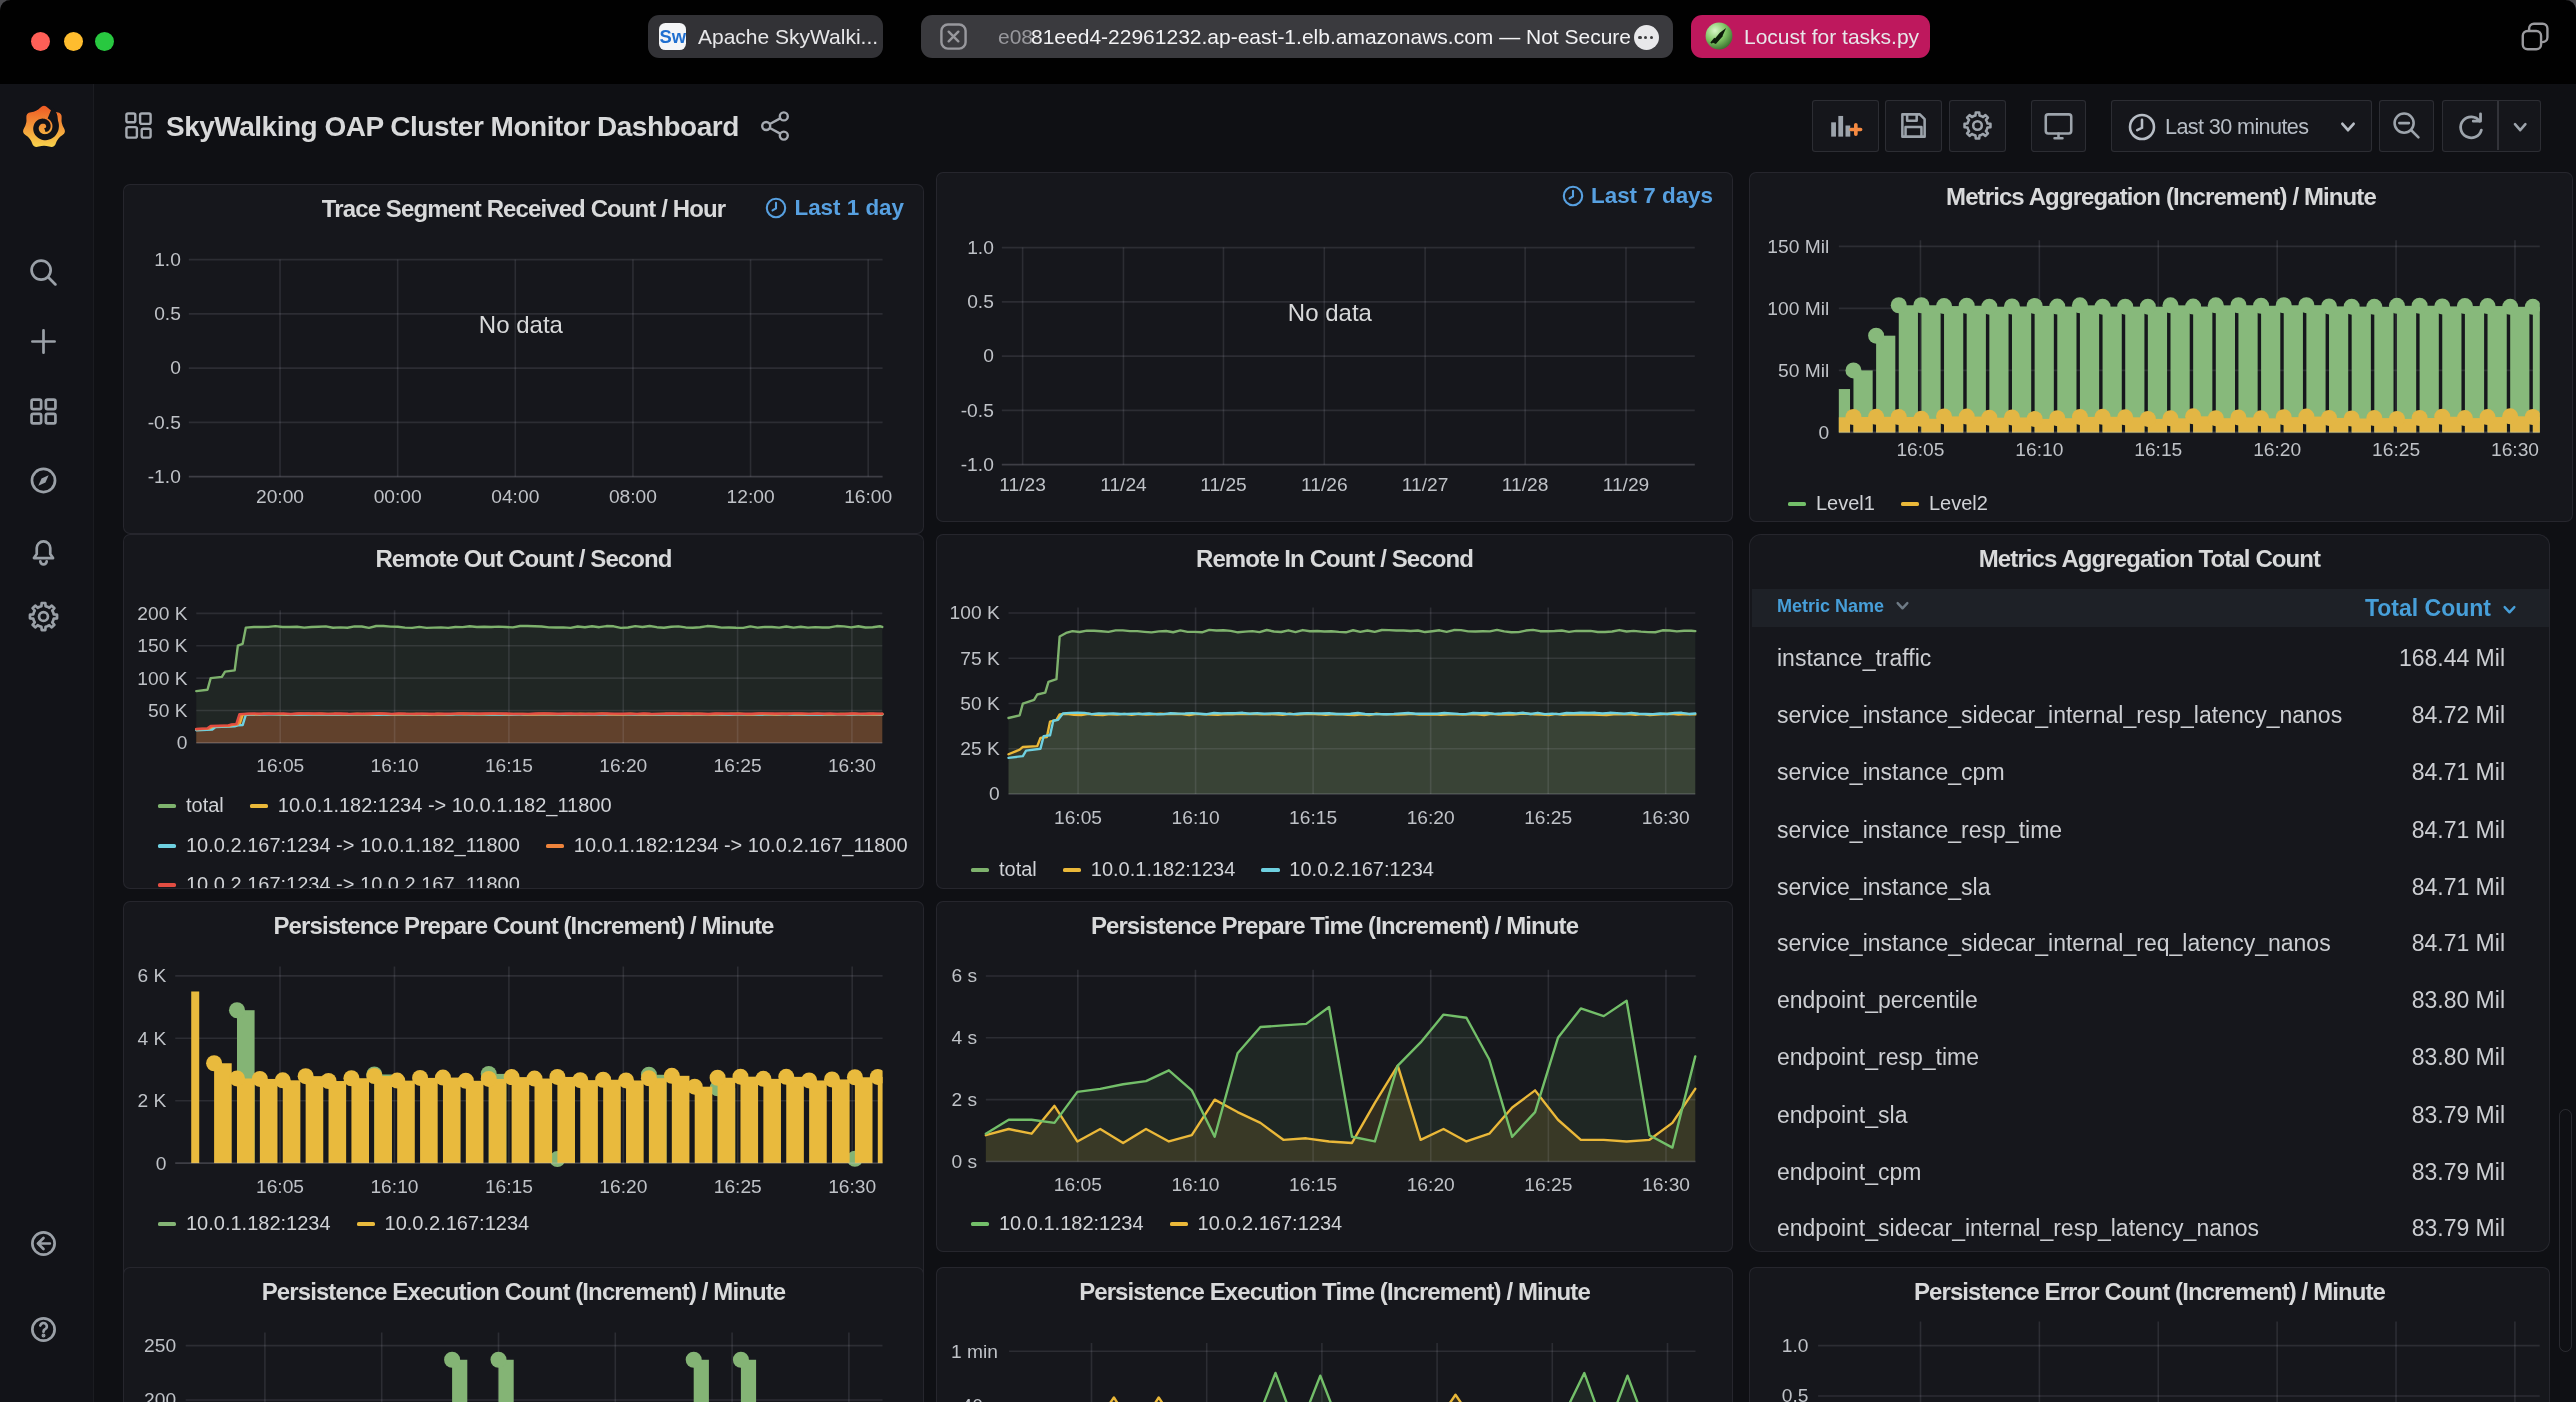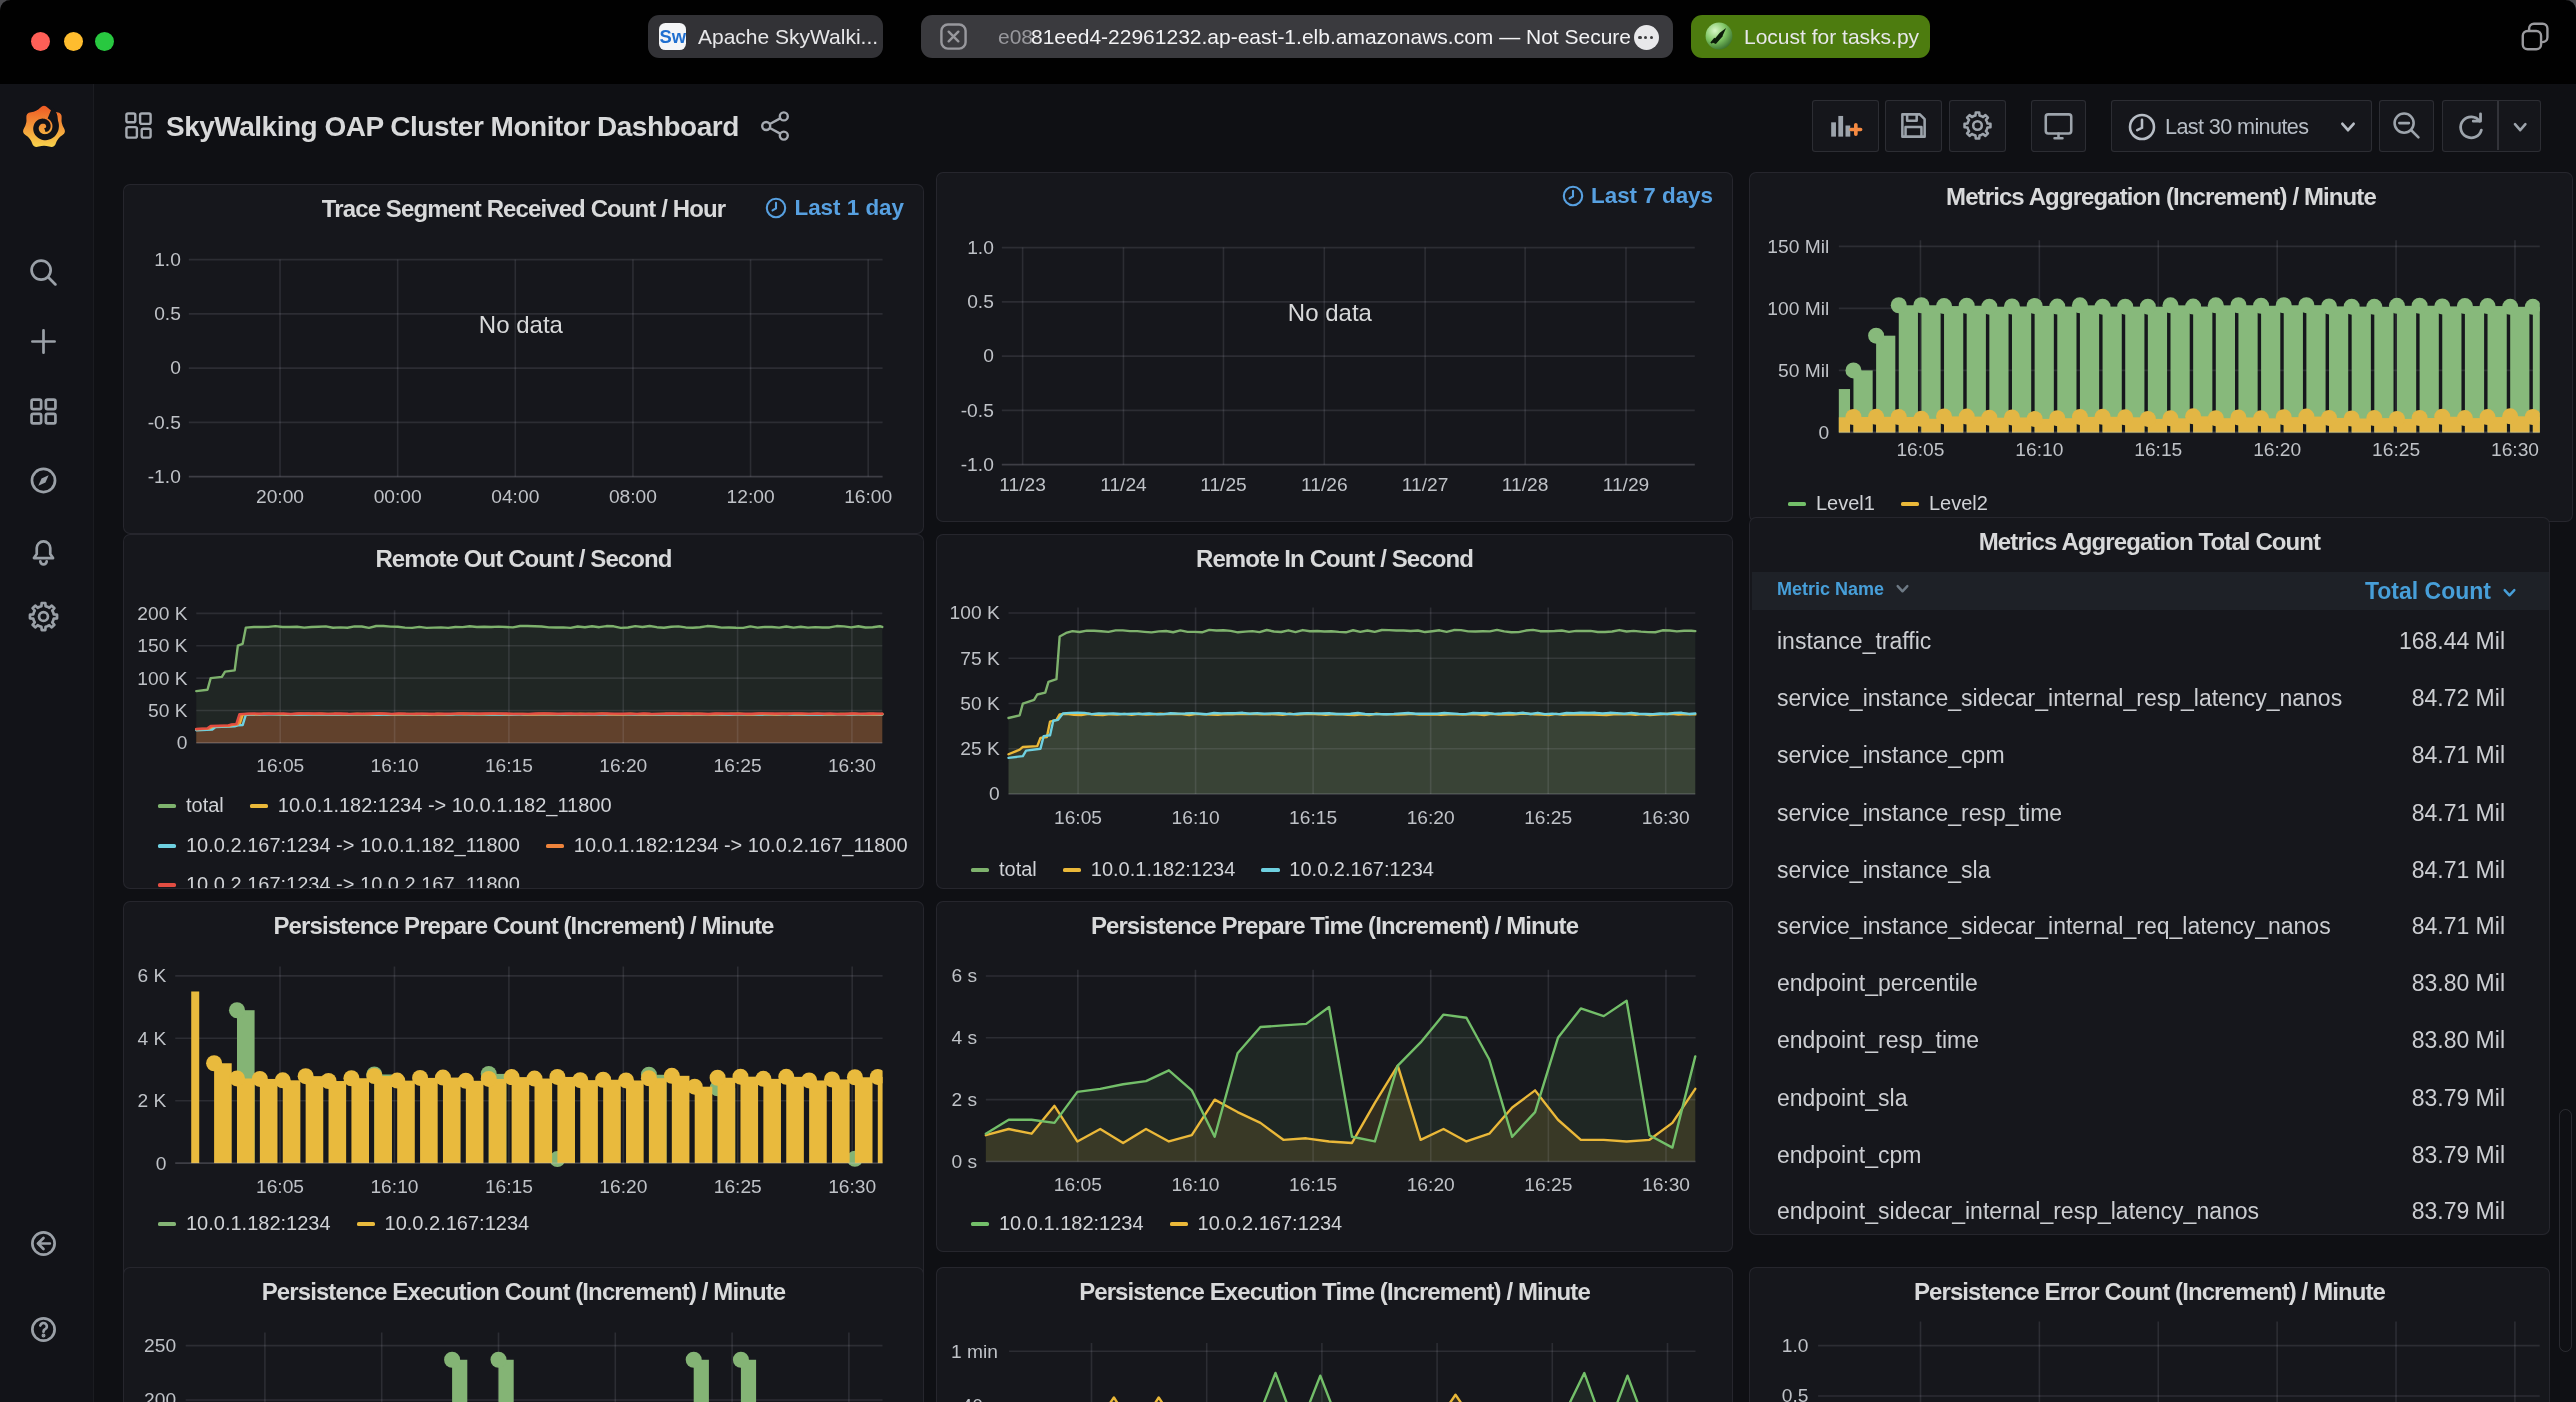--- a/index.html
+++ b/index.html
@@ -32,21 +32,21 @@
           <path d="M12 12 L24 24 M24 12 L12 24" stroke="#98989d" stroke-width="3" stroke-linecap="round"></path>
         </svg>
         <span style="position:absolute;left:77px;color:#98989d">e08</span>
         <span style="position:absolute;left:110px;color:#f2f2f4">81eed4-22961232.ap-east-1.elb.amazonaws.com — Not Secure</span>
         <div style="position:absolute;right:14.4px;top:9.6px;width:25px;height:25px;border-radius:50%;background:#e8e8ea;">
           <div style="position:absolute;left:4.8px;top:11.2px;width:3.2px;height:3.2px;border-radius:50%;background:#3a3a3c"></div>
           <div style="position:absolute;left:10.4px;top:11.2px;width:3.2px;height:3.2px;border-radius:50%;background:#3a3a3c"></div>
           <div style="position:absolute;left:16px;top:11.2px;width:3.2px;height:3.2px;border-radius:50%;background:#3a3a3c"></div>
         </div>
       </div>
-      <div class="tab" style="left:1691px;width:239px;background:#4d7c0f;">
+      <div class="tab" style="left:1691px;width:239px;background:#be185d;">
         <svg width="30" height="30" style="position:absolute;left:13px;top:6.4px" viewBox="0 0 38 38">
           <defs>
             <radialGradient id="loc" cx="0.35" cy="0.3" r="0.9">
               <stop offset="0" stop-color="#d8f7c8"></stop>
               <stop offset="0.45" stop-color="#7dc462"></stop>
               <stop offset="1" stop-color="#1d4d1a"></stop>
             </radialGradient>
           </defs>
           <circle cx="19" cy="19" r="17" fill="url(#loc)"></circle>
           <path d="M10 27 L20 15 L24 19 L15 29 Z M20 15 L28 9 L23 20 Z" fill="#0c1c0a"></path>
@@ -463,21 +463,21 @@
           <line x1="764.0" y1="90.8" x2="764.0" y2="324.0" stroke="rgba(204,204,220,0.12)" stroke-width="2"></line>
           <text x="764.0" y="361.0" font-size="24" fill="#bfc2c7" text-anchor="middle" font-weight="400" font-family="Liberation Sans, sans-serif">16:25</text>
           <line x1="911.0" y1="90.8" x2="911.0" y2="324.0" stroke="rgba(204,204,220,0.12)" stroke-width="2"></line>
           <text x="911.0" y="361.0" font-size="24" fill="#bfc2c7" text-anchor="middle" font-weight="400" font-family="Liberation Sans, sans-serif">16:30</text>
           <polyline points="89.0,274.2 103.0,268.5 107.0,265.1 125.0,264.0 129.0,253.8 137.0,252.7 141.0,233.4 149.0,231.2 153.0,224.4 162.0,223.6 171.0,225.0 180.0,225.2 189.0,223.5 198.0,225.0 207.0,225.1 216.0,224.1 225.0,224.7 234.0,223.7 243.0,224.9 252.0,223.6 261.0,224.7 270.0,224.2 279.0,223.6 288.0,224.0 297.0,223.6 306.0,224.0 315.0,225.2 324.0,223.7 333.0,224.2 342.0,224.7 351.0,224.9 360.0,223.8 369.0,224.2 378.0,223.6 387.0,223.9 396.0,223.5 405.0,224.3 414.0,224.0 423.0,224.2 432.0,224.8 441.0,223.6 450.0,224.7 459.0,223.9 468.0,223.6 477.0,224.1 486.0,225.0 495.0,223.8 504.0,224.1 513.0,225.0 522.0,225.2 531.0,224.3 540.0,225.2 549.0,223.6 558.0,224.4 567.0,224.4 576.0,224.5 585.0,224.1 594.0,223.6 603.0,224.7 612.0,224.6 621.0,224.2 630.0,224.8 639.0,224.2 648.0,224.3 657.0,224.5 666.0,224.1 675.0,224.3 684.0,225.1 693.0,223.5 702.0,224.6 711.0,224.5 720.0,224.6 729.0,223.6 738.0,223.6 747.0,224.4 756.0,224.6 765.0,225.1 774.0,223.7 783.0,225.0 792.0,224.3 801.0,224.7 810.0,224.7 819.0,224.6 828.0,224.9 837.0,225.2 846.0,224.3 855.0,223.8 864.0,224.1 873.0,224.9 882.0,224.0 891.0,225.2 900.0,224.5 909.0,223.8 918.0,223.6 927.0,224.5 936.0,223.8 945.0,224.4 948.0,224.4" stroke="#eab839" stroke-width="3" fill="none" stroke-linejoin="round" stroke-linecap="round"></polyline>
           <polyline points="89.0,278.7 107.0,276.5 111.0,269.7 129.0,267.4 133.0,251.6 141.0,250.4 145.0,232.3 151.0,231.2 157.0,223.3 166.0,222.5 175.0,222.4 184.0,222.5 193.0,224.0 202.0,223.1 211.0,223.4 220.0,223.2 229.0,223.9 238.0,223.8 247.0,223.4 256.0,223.8 265.0,223.3 274.0,224.1 283.0,224.0 292.0,222.9 301.0,223.4 310.0,223.2 319.0,222.8 328.0,223.5 337.0,224.1 346.0,222.7 355.0,223.1 364.0,223.0 373.0,223.0 382.0,222.4 391.0,223.5 400.0,222.8 409.0,223.5 418.0,223.1 427.0,223.0 436.0,223.6 445.0,224.0 454.0,223.3 463.0,222.9 472.0,223.1 481.0,223.3 490.0,223.0 499.0,223.8 508.0,223.8 517.0,223.6 526.0,222.7 535.0,223.8 544.0,224.0 553.0,224.0 562.0,224.1 571.0,223.7 580.0,223.1 589.0,222.7 598.0,223.6 607.0,223.5 616.0,223.6 625.0,223.6 634.0,222.7 643.0,223.2 652.0,223.7 661.0,224.0 670.0,222.7 679.0,222.9 688.0,222.7 697.0,223.7 706.0,223.2 715.0,222.5 724.0,223.1 733.0,222.4 742.0,223.9 751.0,222.4 760.0,224.1 769.0,223.4 778.0,224.1 787.0,222.7 796.0,222.9 805.0,222.4 814.0,222.7 823.0,222.4 832.0,223.2 841.0,222.4 850.0,222.8 859.0,223.5 868.0,222.4 877.0,223.5 886.0,223.8 895.0,224.0 904.0,223.3 913.0,223.8 922.0,222.5 931.0,222.4 940.0,223.8 948.0,223.3" stroke="#6ed0e0" stroke-width="3" fill="none" stroke-linejoin="round" stroke-linecap="round"></polyline>
           <polyline points="89.0,228.9 103.0,225.5 107.0,210.8 121.0,206.3 125.0,199.5 135.0,197.2 139.0,183.6 149.0,180.2 153.0,127.0 161.0,122.5 169.0,120.2 178.0,121.3 187.0,119.6 196.0,119.8 205.0,120.3 214.0,121.1 223.0,119.3 232.0,119.3 241.0,120.2 250.0,120.2 259.0,121.1 268.0,121.8 277.0,120.6 286.0,120.0 295.0,121.6 304.0,119.3 313.0,121.1 322.0,121.1 331.0,121.7 340.0,118.7 349.0,119.5 358.0,119.1 367.0,119.9 376.0,121.7 385.0,120.8 394.0,120.2 403.0,121.5 412.0,118.8 421.0,120.7 430.0,121.3 439.0,119.2 448.0,121.4 457.0,118.9 466.0,120.4 475.0,120.1 484.0,120.7 493.0,120.3 502.0,121.2 511.0,121.7 520.0,119.1 529.0,121.1 538.0,119.4 547.0,121.2 556.0,118.8 565.0,119.0 574.0,119.4 583.0,119.4 592.0,120.0 601.0,119.5 610.0,121.4 619.0,120.3 628.0,119.2 637.0,121.2 646.0,118.9 655.0,119.0 664.0,120.5 673.0,120.7 682.0,120.4 691.0,120.6 700.0,118.7 709.0,120.6 718.0,121.7 727.0,121.5 736.0,119.5 745.0,118.7 754.0,120.3 763.0,120.3 772.0,120.1 781.0,119.5 790.0,121.1 799.0,119.9 808.0,120.1 817.0,119.9 826.0,121.3 835.0,121.3 844.0,120.7 853.0,118.9 862.0,120.7 871.0,119.9 880.0,120.9 889.0,121.5 898.0,121.6 907.0,119.2 916.0,119.4 925.0,120.6 934.0,119.7 943.0,119.7 948.0,120.2" stroke="#7eb26d" stroke-width="3" fill="none" stroke-linejoin="round" stroke-linecap="round"></polyline>
         </svg>
         <div class="legend" style="left:34px;top:323px;"><span class="dash" style="background:#7eb26d"></span><span class="it">total</span><span class="dash" style="background:#eab839"></span><span class="it">10.0.1.182:1234</span><span class="dash" style="background:#6ed0e0"></span><span class="it">10.0.2.167:1234</span></div>
       </div>
-      <div class="panel" style="left:1749px;top:433px;width:801px;height:718px;">
+      <div class="panel" style="left:1749px;top:450px;width:801px;height:718px;border-radius:12px;">
         <div class="ptitle">Metrics Aggregation Total Count</div>
         <div style="position:absolute;left:1.6px;top:54px;width:798px;height:38px;background:#1e2127;"></div>
         <div style="position:absolute;left:27px;top:60px;font-size:18px;font-weight:700;color:#479fd9;">Metric Name<svg width="21" height="21" viewBox="0 0 26 26" fill="none" stroke="#6e7a85" stroke-width="3" stroke-linecap="round" stroke-linejoin="round" style="vertical-align:-4px;margin-left:8px">
             <path d="M7 10 L13 16.5 L19 10"></path>
           </svg></div>
         <div style="position:absolute;right:29px;top:60px;font-size:23px;font-weight:700;color:#479fd9;">Total Count<svg width="21" height="21" viewBox="0 0 26 26" fill="none" stroke="#479fd9" stroke-width="3" stroke-linecap="round" stroke-linejoin="round" style="vertical-align:-4px;margin-left:8px">
             <path d="M7 10 L13 16.5 L19 10"></path>
           </svg></div>
         <div style="position:absolute;left:27px;top:110px;font-size:23px;color:#ccced2;">instance_traffic</div>
         <div style="position:absolute;right:44px;top:110px;font-size:23px;color:#ccced2;">168.44 Mil</div>

